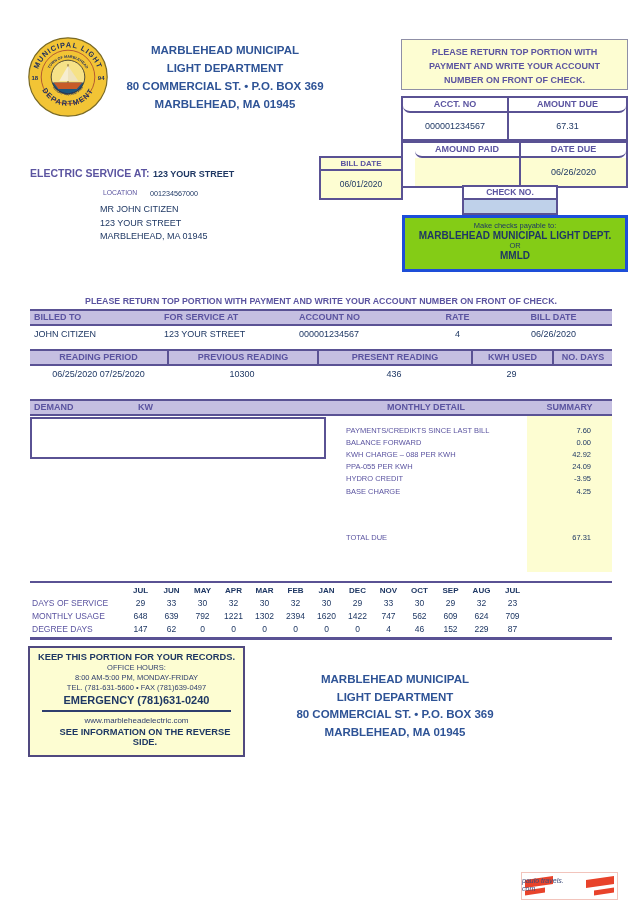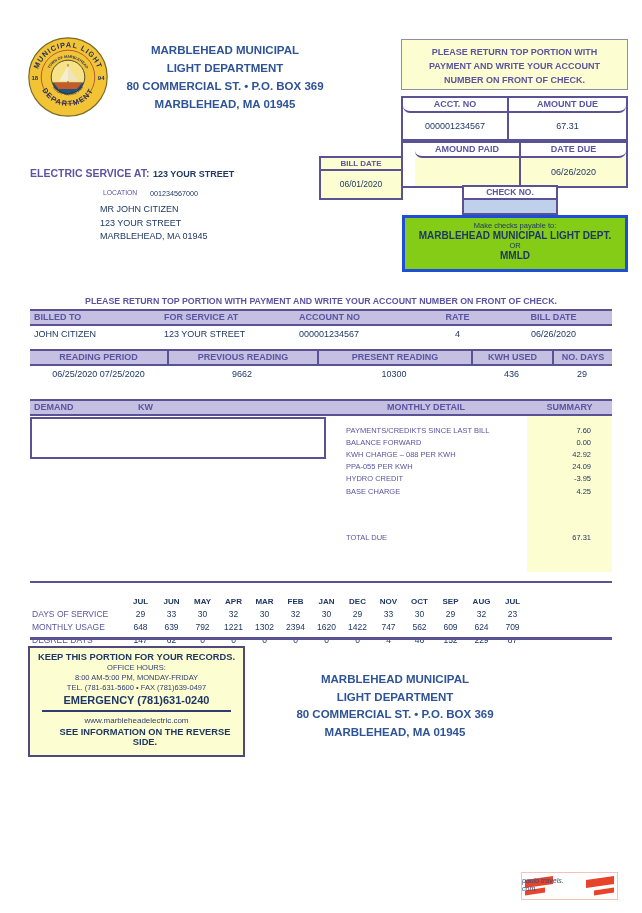--- a/index.html
+++ b/index.html
@@ -95,21 +95,21 @@
   .detail-rows { left:346px; top:424px; width:245px; }
   .drow { display:flex; height:12.2px; align-items:center; }
   .dl { flex:1; color:#5B54A0; font-size:7.5px; }
   .dv { width:62px; text-align:right; color:#1F3864; font-size:7.5px; }
   .total-row { left:346px; top:531px; width:245px; display:flex; height:12px; align-items:center; }
 
   
   .uline1 { left:30px; top:581px; width:582px; height:2px; background:#5A5294; }
   .uline2 { left:30px; top:637px; width:582px; height:3px; background:#5A5294; }
   .usage { left:32px; top:584px; display:grid; grid-template-columns:93px repeat(13, 31px);
-           grid-auto-rows:13px; color:#1F3864;margin-top:11px; }
+           grid-auto-rows:13px; color:#1F3864; }
   .ul { color:#5B54A0; font-size:8.5px; line-height:13px; }
   .um { font-weight:bold; text-align:center; font-size:8px; line-height:13px; }
   .uc { text-align:center; font-size:8.5px; line-height:13px; }
 
   
   .records { left:28px; top:646px; width:217px; height:111px; background:#FDFDD2;
              border:2px solid #50497F; text-align:center; color:#2F3E6E; }
   .r-title { font-size:9.3px; font-weight:bold; color:#1F3864; margin-top:4px; }
   .r-s { font-size:7.5px; margin-top:1px; }
   .r-em { font-size:11px; font-weight:bold; color:#1F3864; margin-top:2px; }
@@ -257,21 +257,20 @@
   <div class="a rt">
     <div class="rt-head">
       <div>READING PERIOD</div>
       <div>PREVIOUS READING</div>
       <div>PRESENT READING</div>
       <div>KWH USED</div>
       <div>NO. DAYS</div>
     </div>
     <div class="rt-row">
       <div>06/25/2020  07/25/2020</div>
-      <div>9662</div>
       <div>10300</div>
       <div>436</div>
       <div>29</div>
     </div>
   </div>
 
   <div class="a dh">
     <span class="dh-demand">DEMAND</span>
     <span class="dh-kw">KW</span>
     <span class="dh-month">MONTHLY DETAIL</span>

